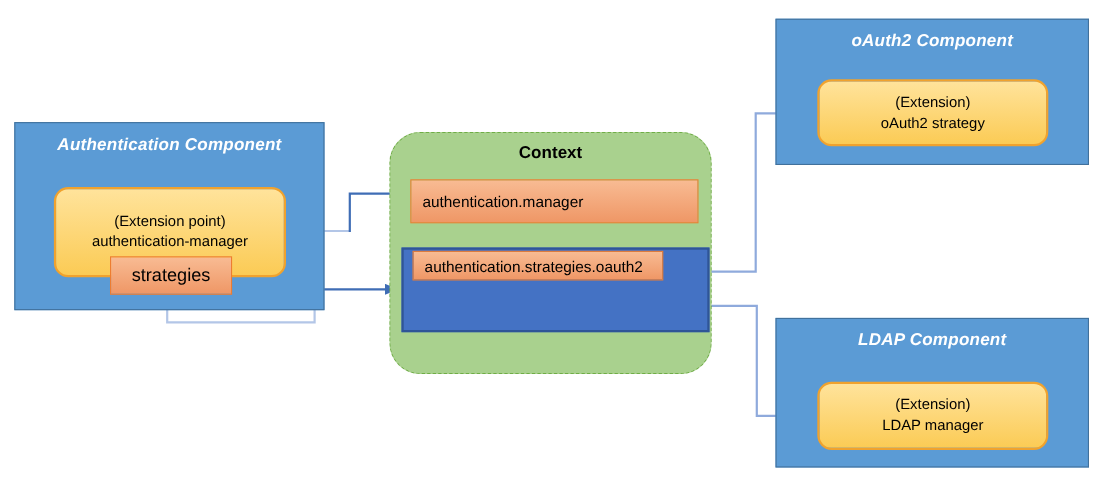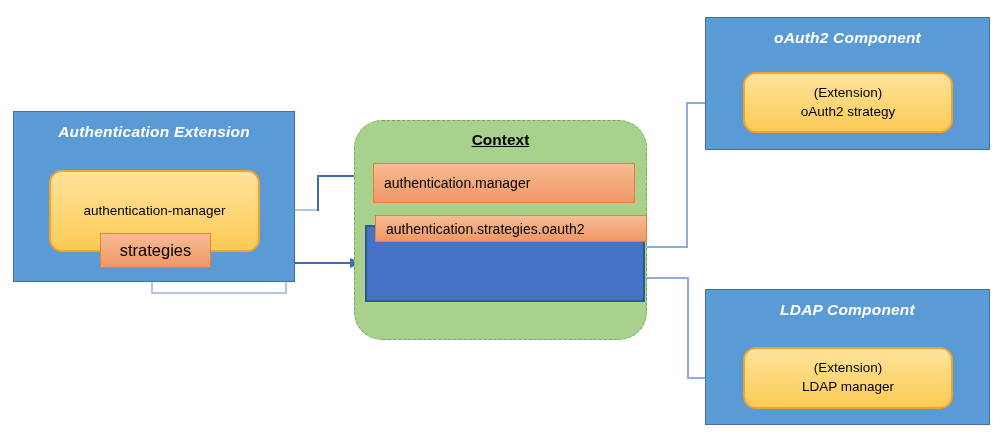--- a/index.html
+++ b/index.html
@@ -66,21 +66,20 @@
     width: 293px; height: 220px;
     background: var(--c-ctx-fill, #A9D18E);
     border: 1.5px dashed var(--c-ctx-border, #70AD47);
     border-radius: 28px;
   }
   .context-title {
     font-weight: bold;
     font-size: 15.5px;
     text-align: center;
     padding-top: 10px;
-    text-decoration: underline;
   }
   .strategies-container {
     position: absolute;
     left: 365px; top: 225px;
     width: 280px; height: 77px;
     background: var(--c-cont-fill, #4472C4);
     border: 2.5px solid var(--c-cont-border, #2F5597);
   }
   .strategies-tag {
     position: absolute;
@@ -107,37 +106,38 @@
     </defs>
     <path class="line-light" d="M260 210 H318"></path>
     <path class="line-dark" d="M318 211 V176 H360" marker-end="url(#arrowhead)"></path>
     <path class="line-light" d="M152 268 V293 H286 V264"></path>
     <path class="line-dark" d="M286 263 H351" marker-end="url(#arrowhead)"></path>
     <path class="line-mid" d="M636 247 H687 V103 H741"></path>
     <path class="line-mid" d="M636 278 H688 V378 H741"></path>
   </svg>
 
   <div class="comp" style="left:13px; top:111px; width:282px; height:171px;">
-    <div class="comp-title">Authentication Extension</div>
+    <div class="comp-title">Authentication Component</div>
   </div>
   <div class="ext-box" style="left:49px; top:170px; width:211px; height:82px;">
+    <div>(Extension point)</div>
     <div>authentication-manager</div>
   </div>
   <div class="strategies-tag">
     <span>strategies</span>
   </div>
 
   <div class="context-box">
     <div class="context-title">Context</div>
   </div>
   <div class="entry" style="left:373px; top:163px; width:262px; height:40px;">
     <span>authentication.manager</span>
   </div>
   <div class="strategies-container"></div>
-  <div class="entry" style="left:375px; top:215px; width:272px; height:27px;">
+  <div class="entry" style="left:375px; top:228px; width:228px; height:27px;">
     <span>authentication.strategies.oauth2</span>
   </div>
 
   <div class="comp" style="left:705px; top:17px; width:285px; height:133px;">
     <div class="comp-title">oAuth2 Component</div>
   </div>
   <div class="ext-box" style="left:743px; top:72px; width:210px; height:61px;">
     <div>(Extension)</div>
     <div>oAuth2 strategy</div>
   </div>

